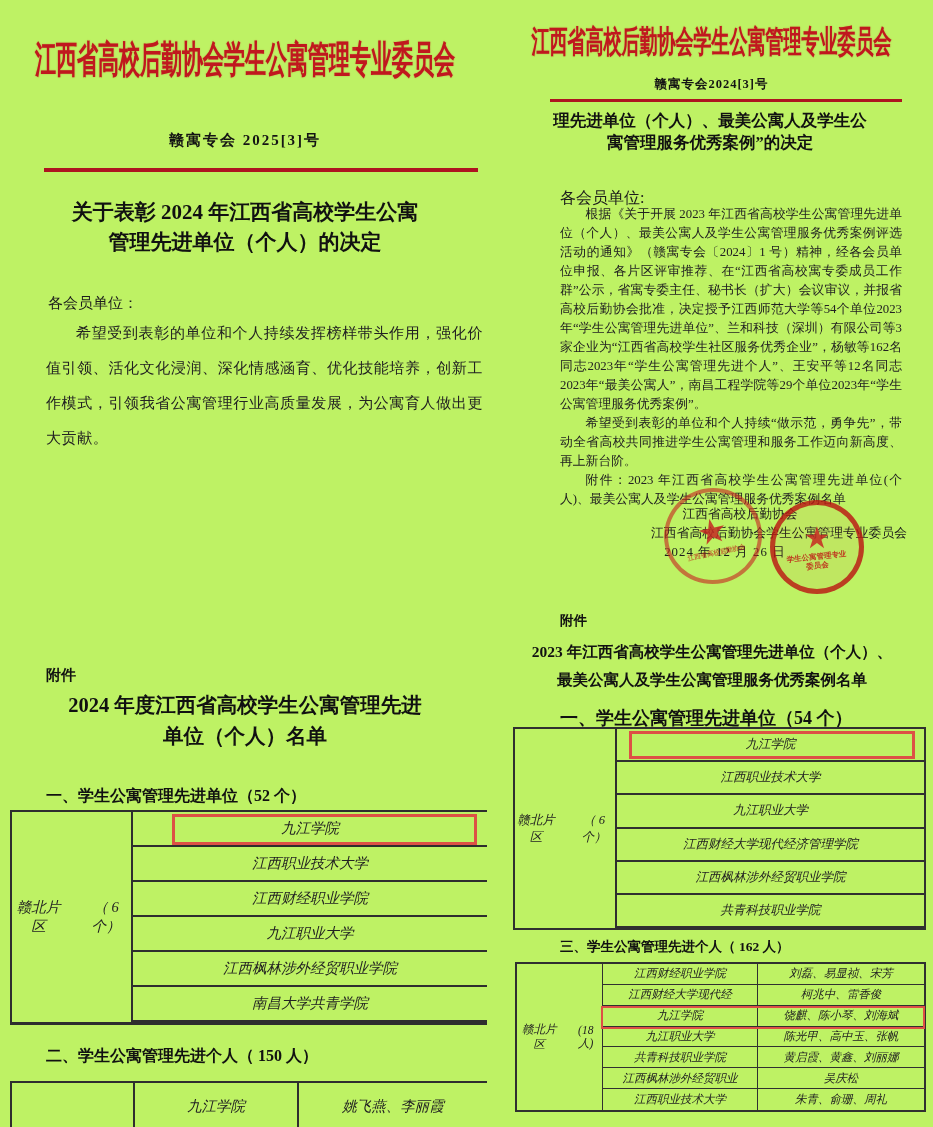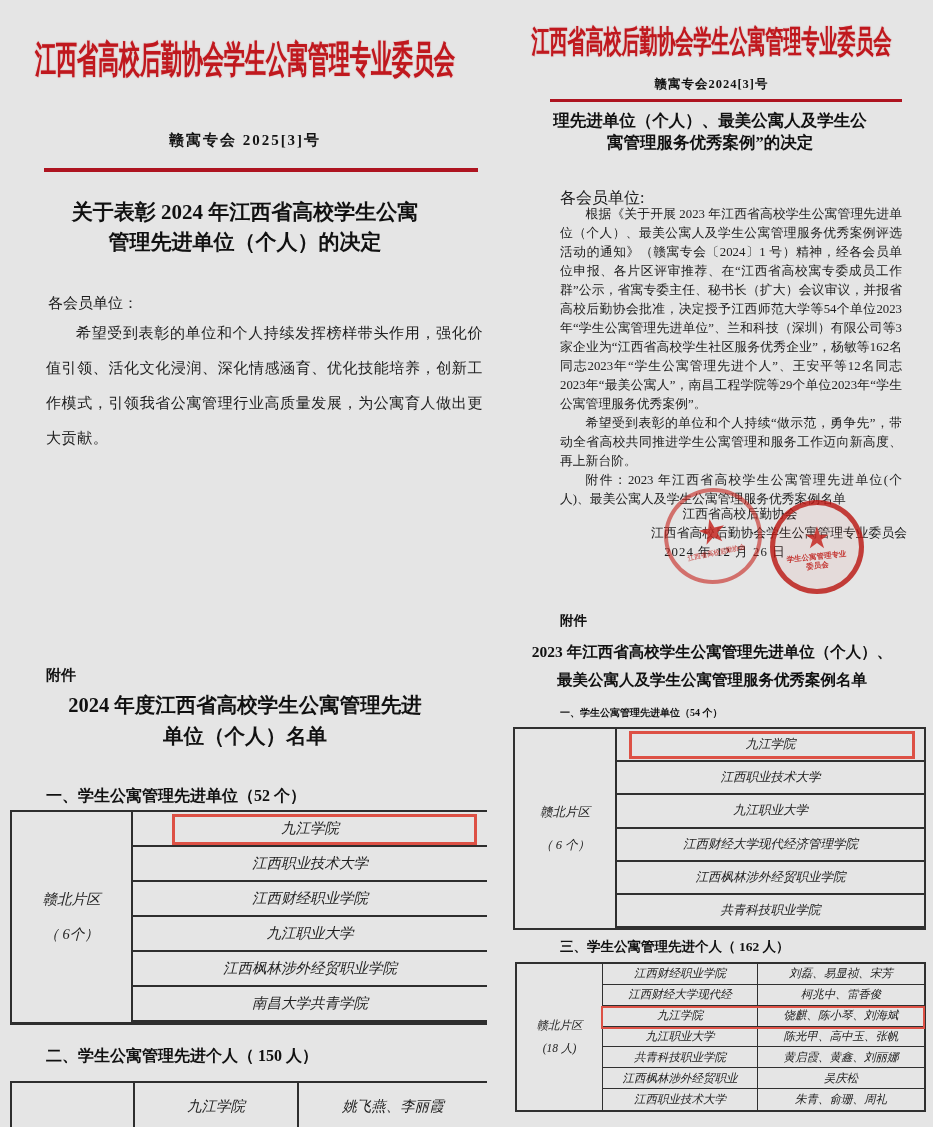--- a/index.html
+++ b/index.html
@@ -1,31 +1,31 @@
 <!DOCTYPE html>
 <html><head>
 <meta charset="utf-8">
 <style>
   html,body{margin:0;padding:0;background:#ffffff;}
-  #page{position:relative;width:933px;height:1127px;overflow:hidden;background:#e5e5e5;
+  #page{position:relative;width:933px;height:1127px;overflow:hidden;background:#bef264;
         font-family:"Liberation Serif","DejaVu Serif",serif;color:#1c1c1c;}
   .abs{position:absolute;}
   .ctr{text-align:center;}
   .redhead{color:#c0181e;font-weight:bold;text-shadow:0 0 1px rgba(190,20,25,.45);white-space:nowrap;}
   .rule{background:#ae1420;}
   .docnum{font-weight:bold;letter-spacing:2px;color:#141414;}
   .dtitle{font-weight:bold;color:#111;}
   .para{color:#222;text-align:justify;}
   .para p{margin:0;text-indent:2em;}
   .blab{font-weight:bold;color:#111;}
   
   .grid{display:grid;box-sizing:border-box;}
   .cell{display:flex;align-items:center;justify-content:center;box-sizing:border-box;color:#222;font-style:italic;}
   .t1L{border:2px solid #2e2e2e;border-right:none;border-bottom-width:3px;grid-template-columns:121px 1fr;}
-  .t1L .region,.t1R .region,.t3R .region{flex-direction:column;border-right:2px solid #2e2e2e;grid-row:1/7;gap:16px;text-align:center;}
+  .t1L .region,.t1R .region,.t3R .region{flex-direction:row;border-right:2px solid #2e2e2e;grid-row:1/7;gap:16px;text-align:center;}
   .t1L .u{border-bottom:2px solid #2e2e2e;height:35px;}
   .t1L .u:last-child{border-bottom:none;}
   .t2L{border:2px solid #2e2e2e;border-right:none;border-bottom:none;grid-template-columns:121px 164px 1fr;}
   .t2L .cell{height:46px;}
   .t2L .c2,.t2L .c3{border-left:2px solid #2e2e2e;}
   .t1R{border:2px solid #303030;grid-template-columns:102px 1fr;grid-template-rows:repeat(6,1fr);}
   .t1R .u{border-bottom:2px solid #303030;}
   .t1R .u:last-child{border-bottom:none;}
   .t3R{border:2px solid #303030;grid-template-columns:86px 155px 1fr;grid-template-rows:repeat(7,1fr);}
   .t3R .region{grid-row:1/8;border-right:1.5px solid #303030;gap:8px;}
@@ -126,21 +126,21 @@
     <div class="stxt" style="font-size:7.5px;width:62px;transform:rotate(-6deg);">学生公寓管理专业委员会</div>
   </div>
 
   <div class="abs blab" style="left:560px;top:612px;font-size:13.5px;">附件</div>
 
   <div class="abs dtitle ctr" style="left:500px;top:638px;width:424px;font-size:15.5px;line-height:28px;">
     <div>2023 年江西省高校学生公寓管理先进单位（个人）、</div>
     <div>最美公寓人及学生公寓管理服务优秀案例名单</div>
   </div>
 
-  <div class="abs blab" style="left:560px;top:706px;font-size:10px;">一、学生公寓管理先进单位（54 个）</div>
+  <div class="abs blab" style="left:560px;top:706px;font-size:18px;">一、学生公寓管理先进单位（54 个）</div>
 
   <div class="abs grid t1R" style="left:513px;top:727px;width:413px;height:203px;font-size:12.5px;">
     <div class="cell region" style="border-right-width:2px;">
       <div>赣北片区</div>
       <div>（ 6 个）</div>
     </div>
     <div class="cell u">九江学院</div>
     <div class="cell u">江西职业技术大学</div>
     <div class="cell u">九江职业大学</div>
     <div class="cell u">江西财经大学现代经济管理学院</div>

